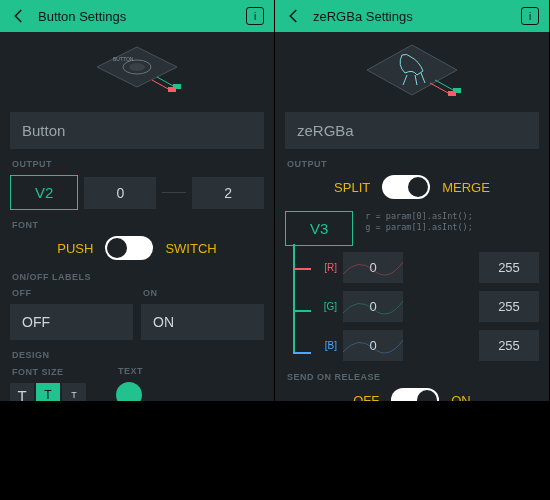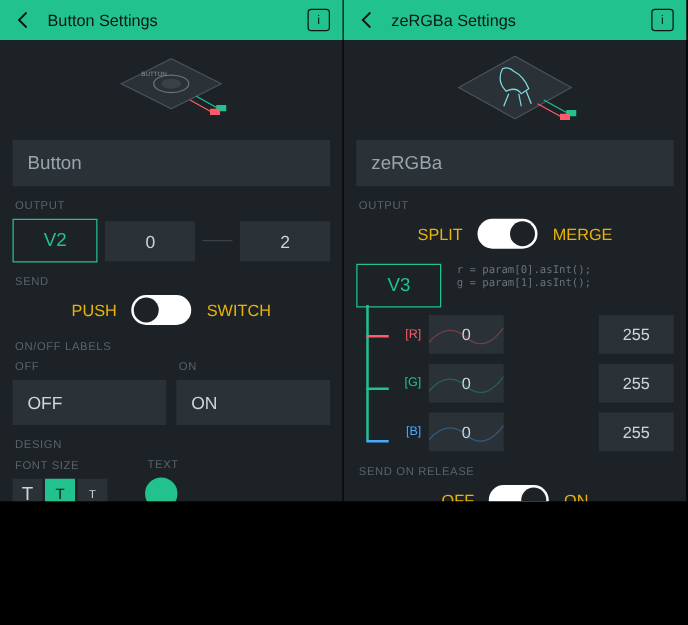--- a/index.html
+++ b/index.html
@@ -45,20 +45,21 @@
     color: #9aa4ab;
     font-size: 15px;
     padding: 10px 12px;
     margin-bottom: 10px;
   }
   .section-label {
     color: #5a646b;
     font-size: 9px;
     letter-spacing: 0.5px;
     margin: 0 0 6px 2px;
+    font-weight: bold;
   }
   .row { display: flex; align-items: center; gap: 6px; margin-bottom: 10px; }
   .pin-box {
     border: 1.5px solid #21c28e;
     color: #21c28e;
     font-size: 15px;
     padding: 8px 24px;
     min-width: 50px;
     text-align: center;
   }
@@ -185,21 +186,21 @@
     <div class="name-field">Button</div>
 
     <div class="section-label">OUTPUT</div>
     <div class="row">
       <div class="pin-box">V2</div>
       <div class="val-box">0</div>
       <div class="range-line"></div>
       <div class="val-box">2</div>
     </div>
 
-    <div class="section-label">SEND</div>
+    <div class="section-label">FONT</div>
     <div class="toggle-row">
       <span class="toggle-label">PUSH</span>
       <div class="toggle left">
           <div class="knob"></div>
         </div>
       <span class="toggle-label dim">SWITCH</span>
     </div>
 
     <div class="section-label">ON/OFF LABELS</div>
     <div class="two-col">

